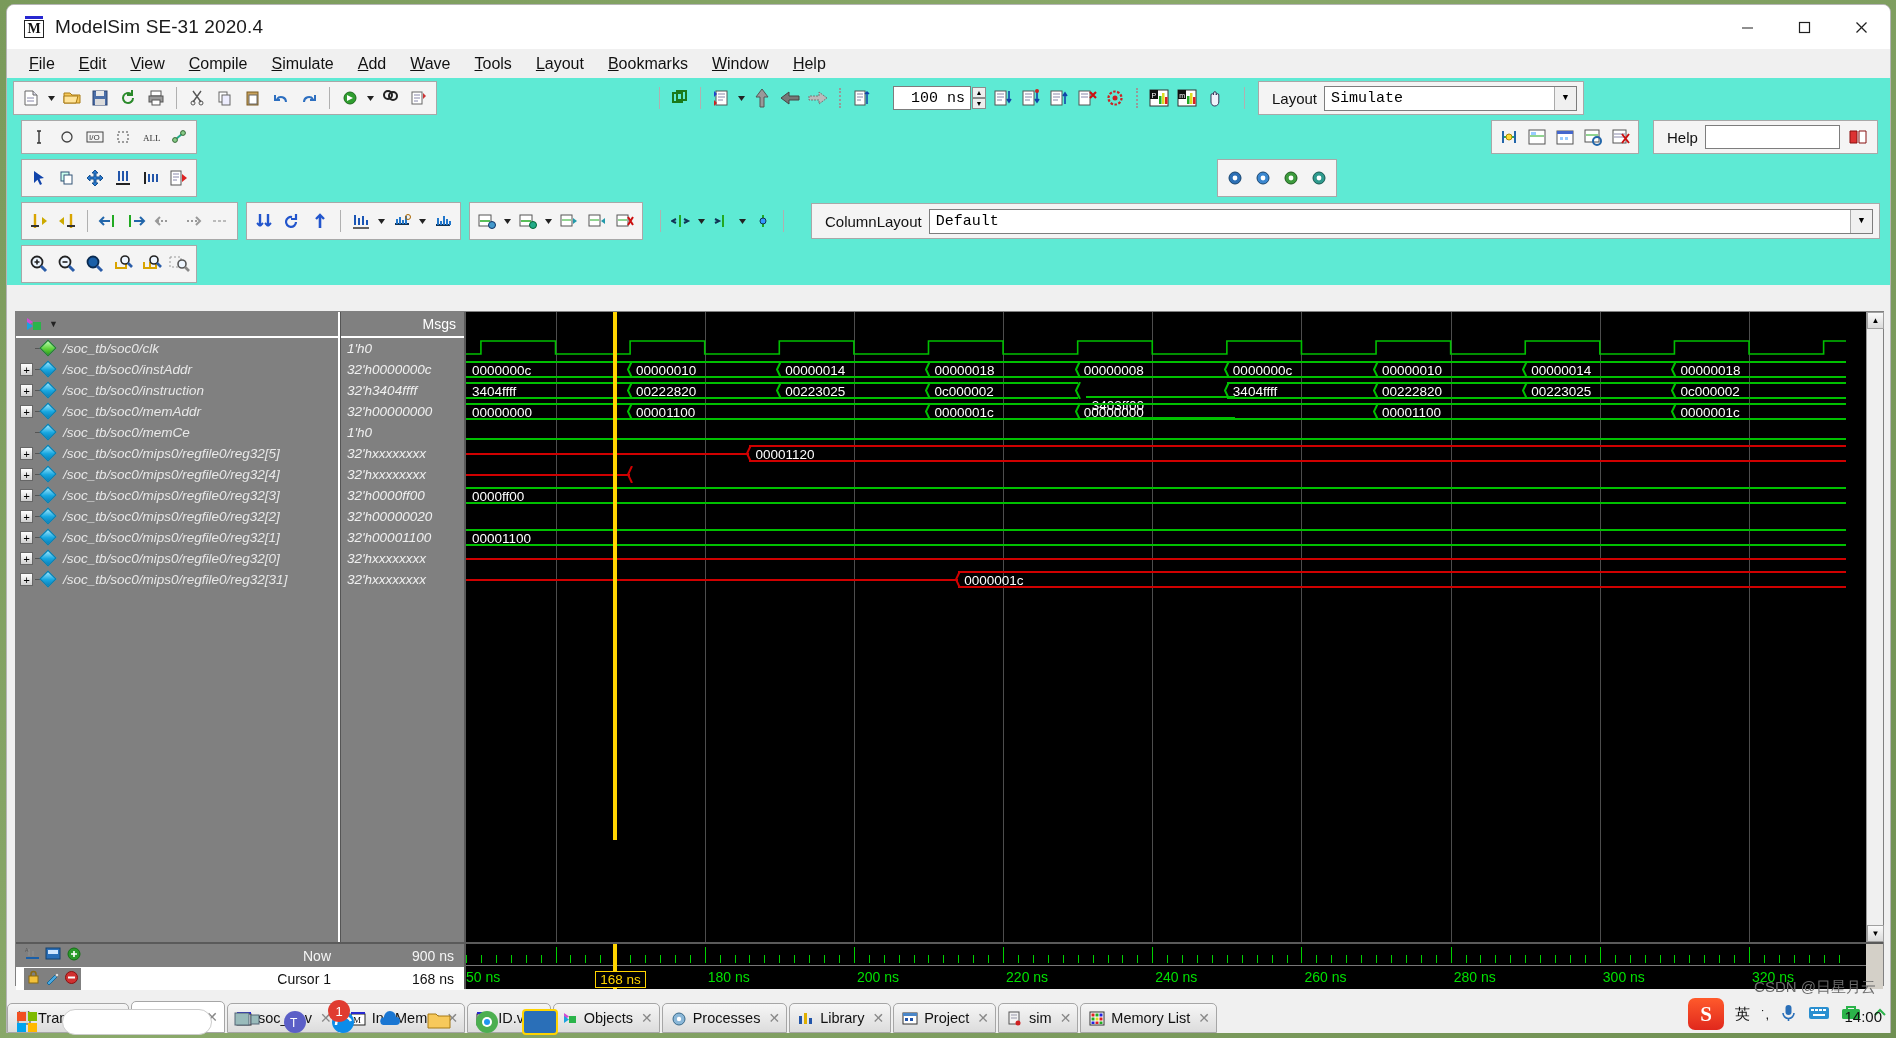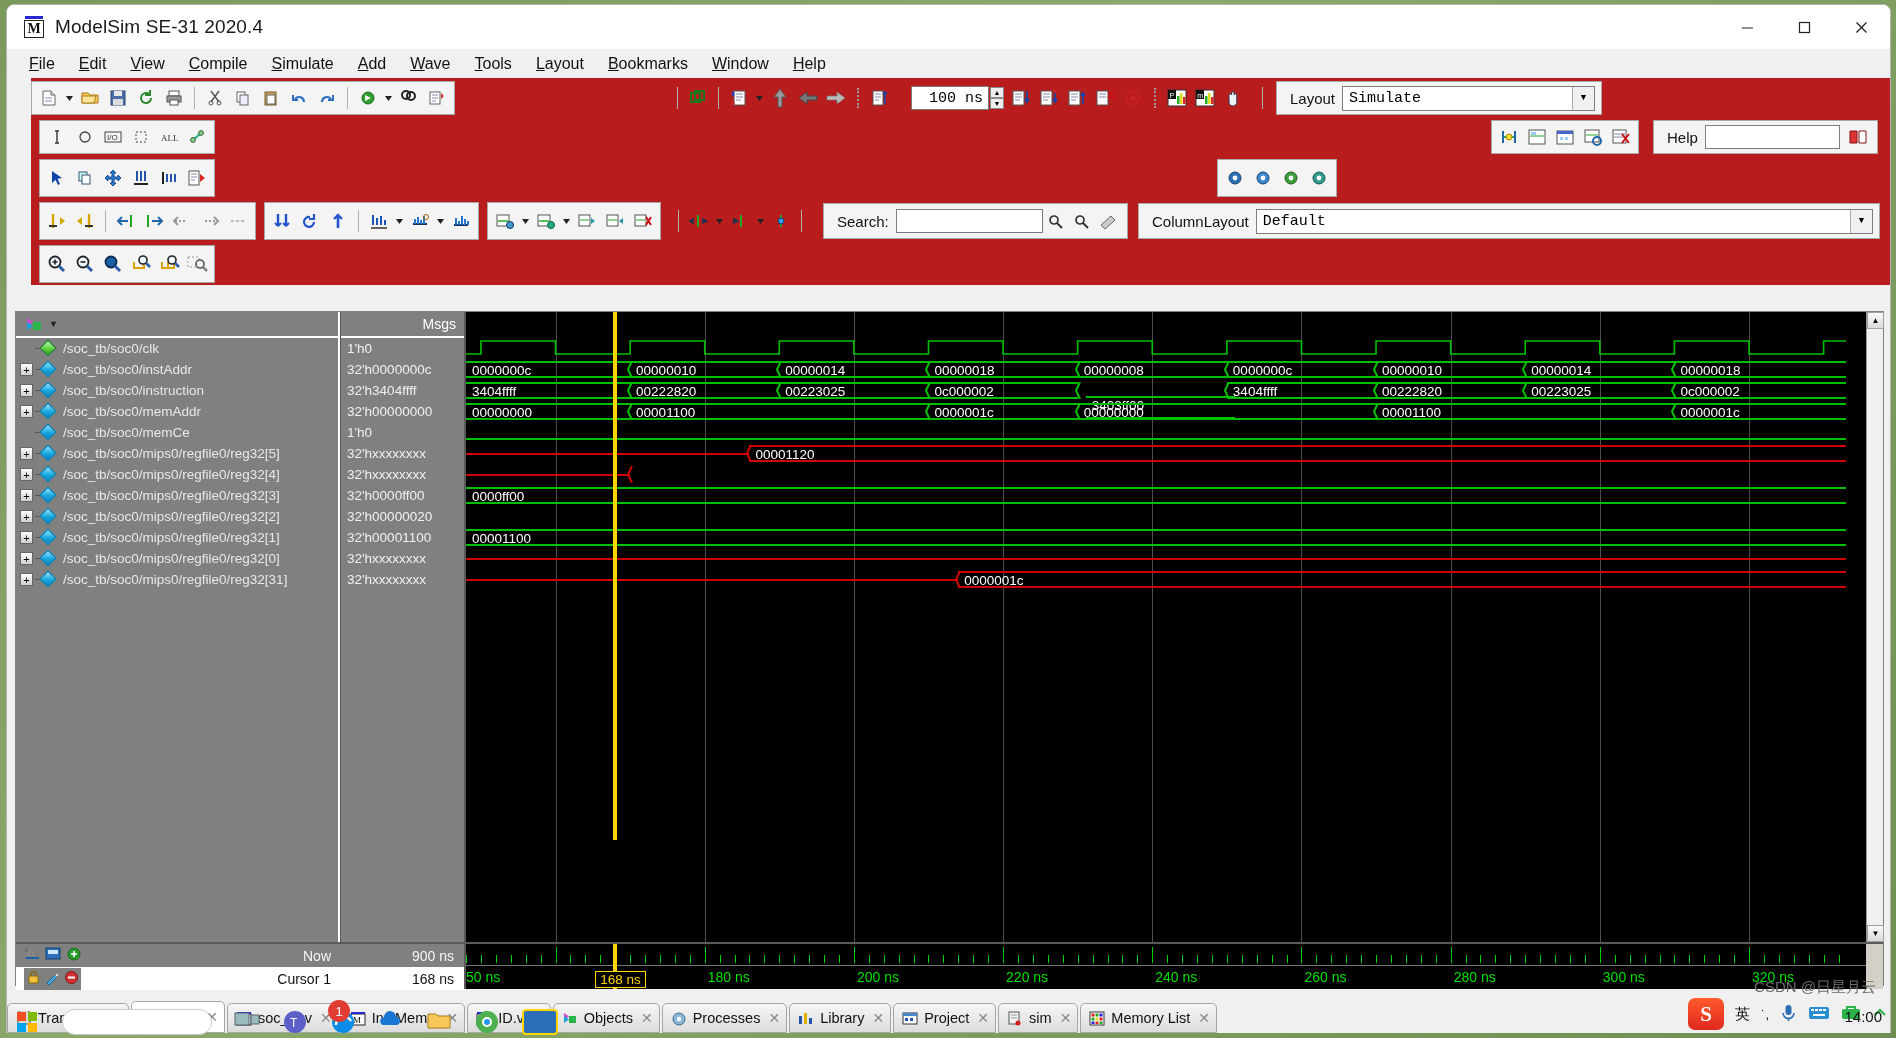--- a/index.html
+++ b/index.html
@@ -56,23 +56,22 @@
     height: 29px; background:#f0f0f0; display:flex; align-items:center;
     padding-left: 10px; gap: 0px;
   }
   .menu-item {
     padding: 3px 12px; font-size: 16px; color:#111;
     font-family: Liberation Sans, sans-serif;
   }
   .menu-item u { text-decoration: underline; }
   
   .tbrow {
-    background:#b91c1c; display:flex; align-items:center; 
+    background:#5eead4; display:flex; align-items:center; padding-left:6px;
     position: relative;
-    margin-left: 24px;
   }
   .tbgroup {
     display:flex; align-items:center; gap:2px;
     border:1px solid #a8a8a8; background:#f4f4f4;
     padding:3px 4px; margin-right:8px; height:34px;
   }
   .tbgroup.flat { border:none; background:transparent; }
   .tbtn {
     width:26px; height:26px; display:flex; align-items:center; justify-content:center;
     border:1px solid transparent; font-size:13px;
@@ -131,21 +130,21 @@
   .pane-header {
     height:26px; background:#808080; display:flex; align-items:center;
     border-bottom:2px solid #fff; padding-left:8px;
   }
   .pane-header .hdr-label {
     width:100%; text-align:right; padding-right:8px; color:#fff; font-size:14px;
   }
   .objicon {
     width:22px; height:16px; position:relative; display:inline-block;
   }
-  .rowlist { position:relative; }
+  .rowlist { position:relative;font-style:italic; }
   .srow {
     height:21px; display:flex; align-items:center; color:#e8e8e8; font-size:13.5px;
     white-space:nowrap; padding-left:4px;
   }
   .plusbox {
     width:13px; height:13px; border:1px solid #666; background:linear-gradient(#fefefe,#d0d0d0);
     display:flex; align-items:center; justify-content:center; color:#000; font-size:11px;
     line-height:10px; margin-right:2px; flex:0 0 auto; font-family:"Liberation Sans",sans-serif;
   }
   .plusbox.empty { border:none; background:transparent; }
@@ -840,41 +839,20 @@
               <path d="M0 0h7L3.5 5z" fill="#222"></path>
             </svg>
           </div>
         <div class="tbtn">
             <svg width="20" height="18" viewBox="0 0 20 18">
               <path d="M10 3v12" stroke="#2a2" stroke-width="2"></path>
               <circle cx="10" cy="9" r="3" fill="#39f" stroke="#135"></circle>
             </svg>
           </div>
         <div class="sep"></div>
-      </div>
-      <div class="panelbox" style="height:36px; width:305px; margin-left:4px;">
-        <span class="tblabel">Search:</span>
-        <div class="combo" style="flex:1; height:24px"></div>
-        <div class="tbtn">
-            <svg width="18" height="16" viewBox="0 0 18 16">
-              <circle cx="7" cy="7" r="4" fill="none" stroke="#333" stroke-width="1.7"></circle>
-              <path d="M10 10l5 5" stroke="#333" stroke-width="2"></path>
-            </svg>
-          </div>
-        <div class="tbtn">
-            <svg width="18" height="16" viewBox="0 0 18 16">
-              <circle cx="7" cy="7" r="4" fill="none" stroke="#333" stroke-width="1.7"></circle>
-              <path d="M10 10l5 5" stroke="#333" stroke-width="2"></path>
-            </svg>
-          </div>
-        <div class="tbtn">
-            <svg width="18" height="16" viewBox="0 0 18 16">
-              <path d="M2 12l10-9 4 4-10 9z" fill="#ccc" stroke="#666"></path>
-            </svg>
-          </div>
       </div>
       <div class="panelbox" style="height:36px; flex:1; margin-right:10px; margin-left:10px;">
         <span class="tblabel">ColumnLayout</span>
         <div class="combo" style="flex:1">
           <span>Default</span>
           <span class="arrow">▼</span>
         </div>
       </div>
     </div>
 

